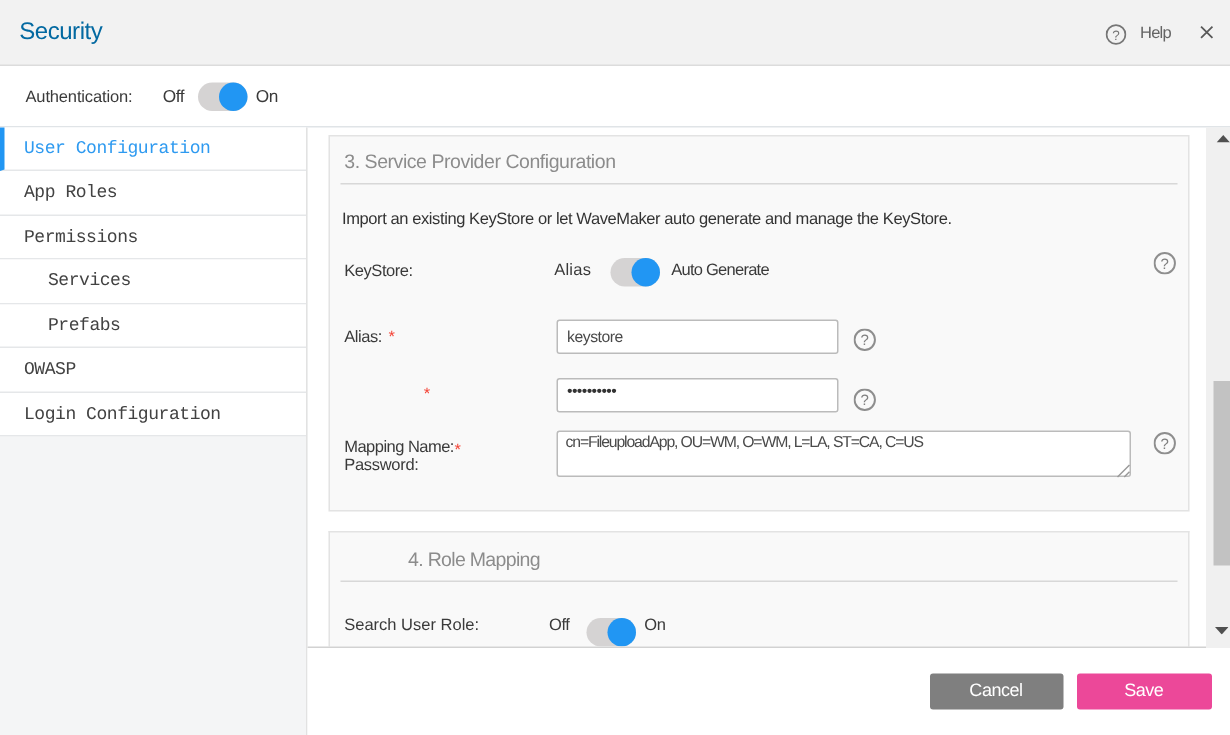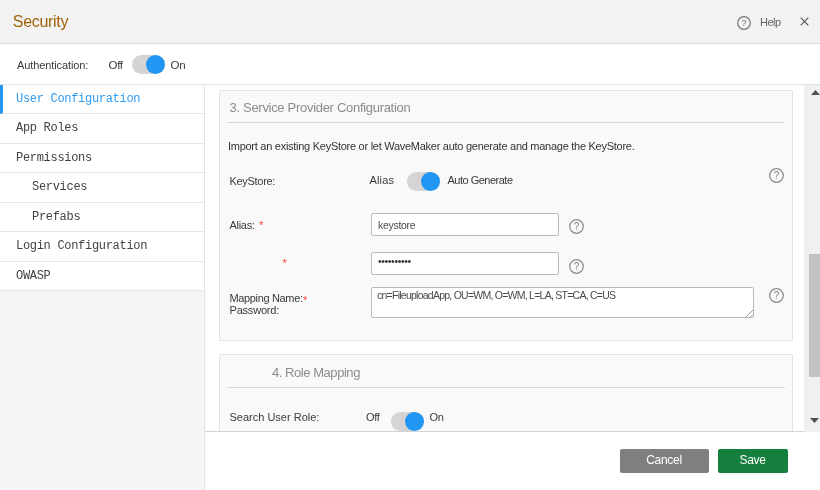--- a/index.html
+++ b/index.html
@@ -2,21 +2,21 @@
 <html><head>
 <meta charset="utf-8">
 <style>
 * { margin:0; padding:0; box-sizing:border-box; }
 html,body { width:820px; height:490px; overflow:hidden; }
 body { font-family:"Liberation Sans", sans-serif; background:#fff; position:relative; }
 .abs { position:absolute; }
 
 
 .header { left:0; top:0; width:820px; height:44px; background:#f2f2f2; border-bottom:1px solid #dcdcdc; }
-.title { left:12.8px; top:14.3px; font-size:16px; line-height:16px; letter-spacing:-0.3px; color:#a16207; }
+.title { left:12.8px; top:14.3px; font-size:16px; line-height:16px; letter-spacing:-0.3px; color:#0369a1; }
 .helptext { left:760px; top:16.5px; font-size:11px; line-height:11px; letter-spacing:-0.5px; color:#646464; }
 
 
 .authrow { left:0; top:45px; width:820px; height:40px; background:#fff; border-bottom:1px solid #e0e4e7; }
 .authlabel { left:17px; top:60px; font-size:11px; line-height:11px; letter-spacing:-0.1px; color:#3a3a3a; }
 .offlbl1 { left:108.5px; top:60px; font-size:11.5px; line-height:11px; letter-spacing:-0.3px; color:#3a3a3a; }
 .onlbl1 { left:170.5px; top:60px; font-size:11.5px; line-height:11px; letter-spacing:-0.3px; color:#3a3a3a; }
 
 
 .toggle { width:33px; height:19px; border-radius:9.5px; background:#d5d3d3; }
@@ -72,21 +72,21 @@
 .qicon { width:15px; height:15px; }
 .q-ks { left:769px; top:168px; }
 .q-alias { left:569px; top:219px; }
 .q-pass { left:569px; top:258.5px; }
 .q-subj { left:769px; top:287.5px; }
 
 
 .footer { left:205px; top:431px; width:615px; height:59px; background:#fff; border-top:1px solid #d2d2d2; }
 .btn { position:absolute; height:23.5px; border-radius:2px; color:#fff; font-size:12px; letter-spacing:-0.3px; text-align:center; line-height:23.5px; }
 .btn-cancel { left:619.5px; top:449px; width:89px; background:#7f7f7f; }
-.btn-save { left:717.5px; top:449px; width:70px; background:#15803d; }
+.btn-save { left:717.5px; top:449px; width:90px; background:#ec4899; }
 
 
 .sbtrack { left:804px; top:85px; width:16px; height:346.5px; background:#f0f0f0; }
 .sbthumb { left:808.5px; top:254px; width:11px; height:123px; background:#c2c2c2; }
 </style>
 </head>
 <body>
 
   <div class="abs header"></div>
   <div class="abs title">Security</div>
@@ -107,22 +107,22 @@
   </div>
   <div class="abs onlbl1">On</div>
 
   <div class="abs sidebar"></div>
   <div class="abs sideitems">
     <div class="sitem sel">User Configuration</div>
     <div class="sitem">App Roles</div>
     <div class="sitem">Permissions</div>
     <div class="sitem sub">Services</div>
     <div class="sitem sub">Prefabs</div>
+    <div class="sitem">OWASP</div>
     <div class="sitem">Login Configuration</div>
-    <div class="sitem">OWASP</div>
   </div>
 
   <div class="abs card card3"></div>
   <div class="abs card card4"></div>
   <div class="abs cardhead h3t">3. Service Provider Configuration</div>
   <div class="abs hline hl3"></div>
   <div class="abs desc">Import an existing KeyStore or let WaveMaker auto generate and manage the KeyStore.</div>
 
   <div class="abs flabel lb-ks">KeyStore:</div>
   <div class="abs imp">Alias</div>

